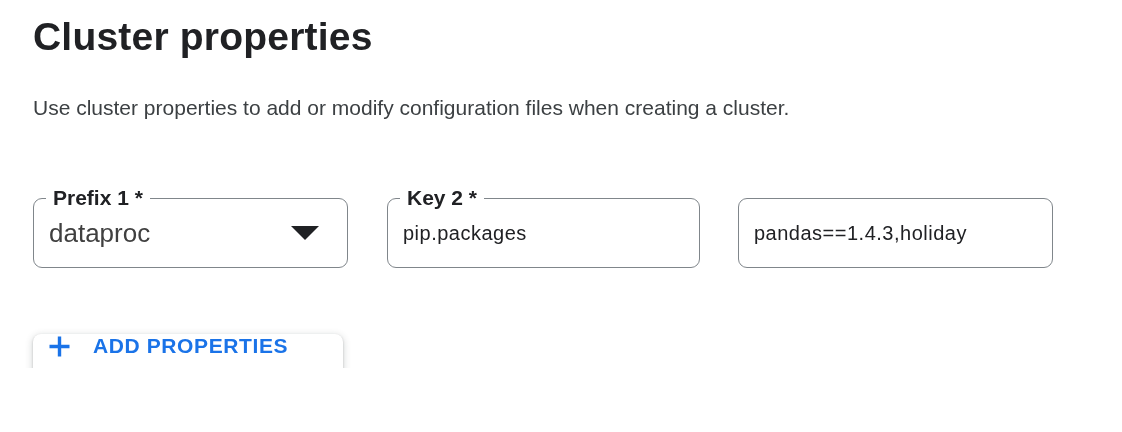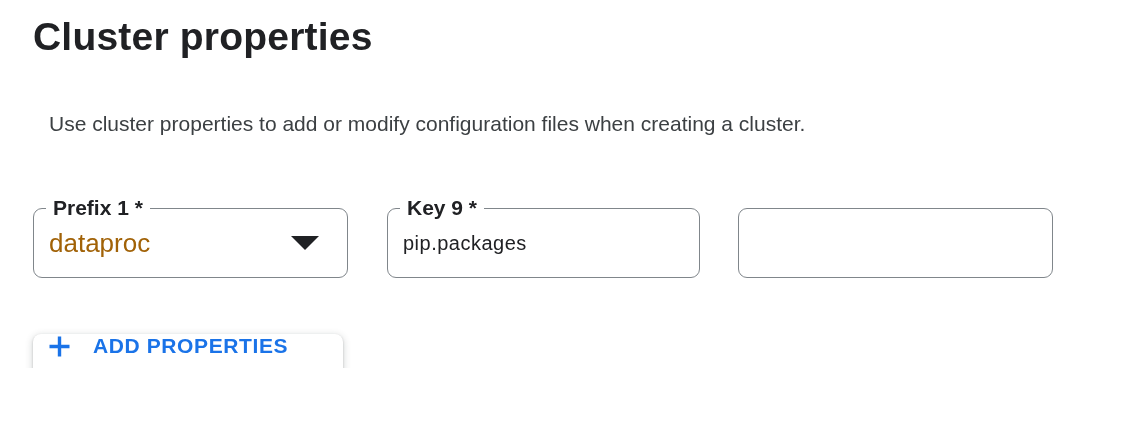--- a/index.html
+++ b/index.html
@@ -23,29 +23,29 @@
     font-size: 39px;
     line-height: 46px;
     font-weight: 700;
     letter-spacing: 0.2px;
     color: #202124;
   }
   .desc {
     position: absolute;
     left: 33px;
     top: 94px;
-    margin: 16px;
+    margin: 0;
     font-size: 21px;
     line-height: 28px;
     font-weight: 400;
     color: #3c4043;
   }
   .field {
     position: absolute;
-    top: 208px;
+    top: 198px;
     height: 70px;
     box-sizing: border-box;
     border: 1.5px solid #80868b;
     border-radius: 9px;
     background: #ffffff;
     display: flex;
     align-items: center;
   }
   .field-prefix { left: 33px;  width: 315px; cursor: pointer; }
   .field-key    { left: 387px; width: 313px; }
@@ -58,21 +58,21 @@
     padding: 0 7px;
     font-size: 21px;
     line-height: 24px;
     font-weight: 700;
     color: #202124;
     white-space: nowrap;
   }
   .select-value {
     padding-left: 15px;
     font-size: 26px;
-    color: #a16207;
+    color: #404040;
     white-space: nowrap;
   }
   .caret {
     position: absolute;
     right: 28px;
     top: 50%;
     margin-top: -7px;
     width: 0;
     height: 0;
     border-left: 14px solid transparent;
@@ -130,25 +130,26 @@
 
   <p class="desc">Use cluster properties to add or modify configuration files when creating a cluster.</p>
 
   <div class="field field-prefix">
     <span class="field-label">Prefix 1 *</span>
     <span class="select-value">dataproc</span>
     <span class="caret"></span>
   </div>
 
   <div class="field field-key">
-    <span class="field-label">Key 9 *</span>
+    <span class="field-label">Key 2 *</span>
     <input class="field-input" type="text" value="pip.packages" style="">
   </div>
 
   <div class="field field-value">
+    <input class="field-input" type="text" value="pandas==1.4.3,holiday" style="">
   </div>
 
   <button class="add-btn">
     <svg class="plus-icon" width="25" height="25" viewBox="0 0 25 25">
       <path d="M12.5 2.5 V22.5 M2.5 12.5 H22.5" stroke="#1a73e8" stroke-width="3.4" fill="none"></path>
     </svg>
     <span class="add-btn-label">ADD PROPERTIES</span>
   </button>
 
 </div>

